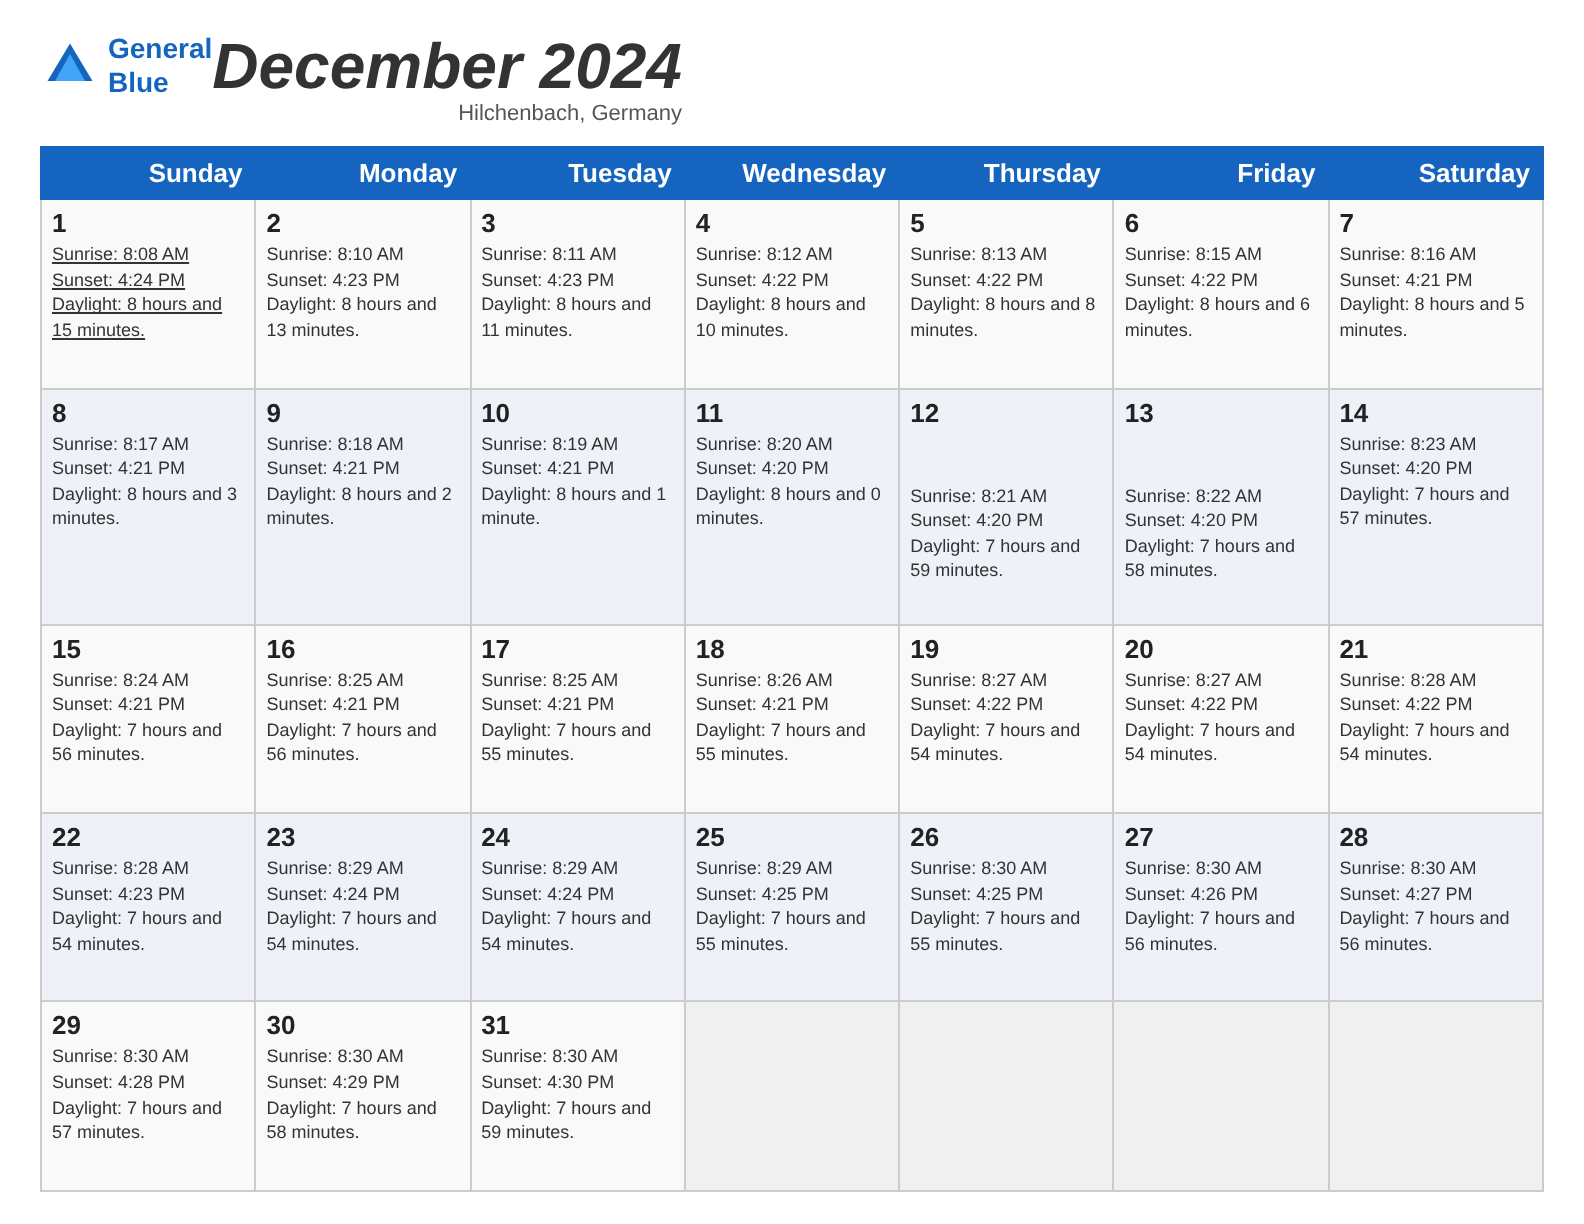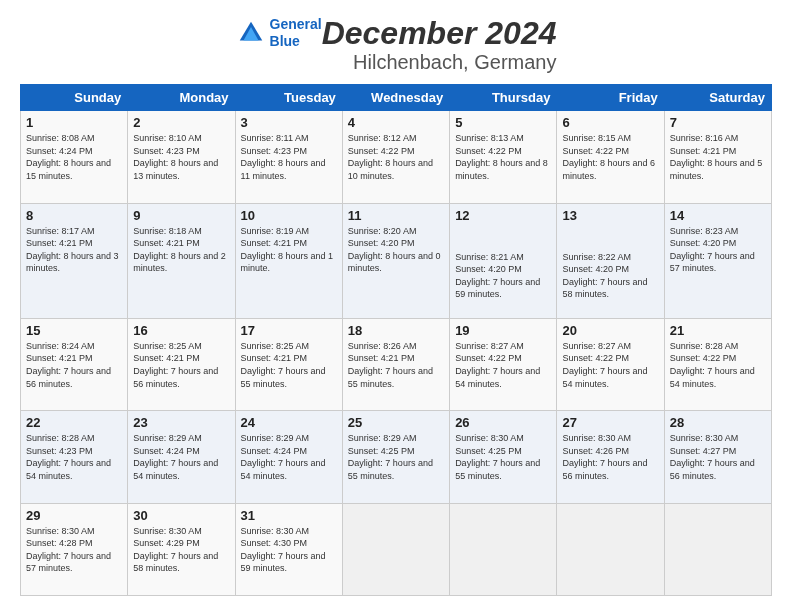--- a/index.html
+++ b/index.html
@@ -12,21 +12,21 @@
     }
     .page {
       width: 792px;
       height: 612px;
       padding: 16px 20px;
       display: flex;
       flex-direction: column;
     }
     .header {
       display: flex;
-      justify-content: center;
+      justify-content: flex-start;
       align-items: flex-start;
       margin-bottom: 10px;
     }
     .logo {
       display: flex;
       align-items: center;
       gap: 4px;
     }
     .logo-text {
       font-size: 14px;
@@ -45,21 +45,21 @@
       text-align: right;
     }
     .main-title {
       font-size: 32px;
       font-weight: bold;
       color: #333;
       line-height: 1.1;
       font-style: italic;
     }
     .subtitle {
-      font-size: 20px;
+      font-size: 11px;
       color: #555;
     }
     .calendar {
       width: 100%;
       border-collapse: collapse;
       flex: 1;
     }
     .calendar thead tr th {
       background: #1565C0;
       color: #fff;
@@ -130,21 +130,21 @@
           <th>Wednesday</th>
           <th>Thursday</th>
           <th>Friday</th>
           <th>Saturday</th>
         </tr>
     </thead>
     <tbody id="calendar-body">
     <tr>
           <td>
             <span class="day-number">1</span>
-            <div class="day-info" style="white-space: pre-line;">Sunrise: 8:08 AM
+            <div class="day-info" style="white-space: pre-line; text-decoration: underline;">Sunrise: 8:08 AM
 Sunset: 4:24 PM
 Daylight: 8 hours and 15 minutes.</div>
           </td>
           <td>
             <span class="day-number">2</span>
             <div class="day-info" style="white-space: pre-line;">Sunrise: 8:10 AM
 Sunset: 4:23 PM
 Daylight: 8 hours and 13 minutes.</div>
           </td>
           <td>

